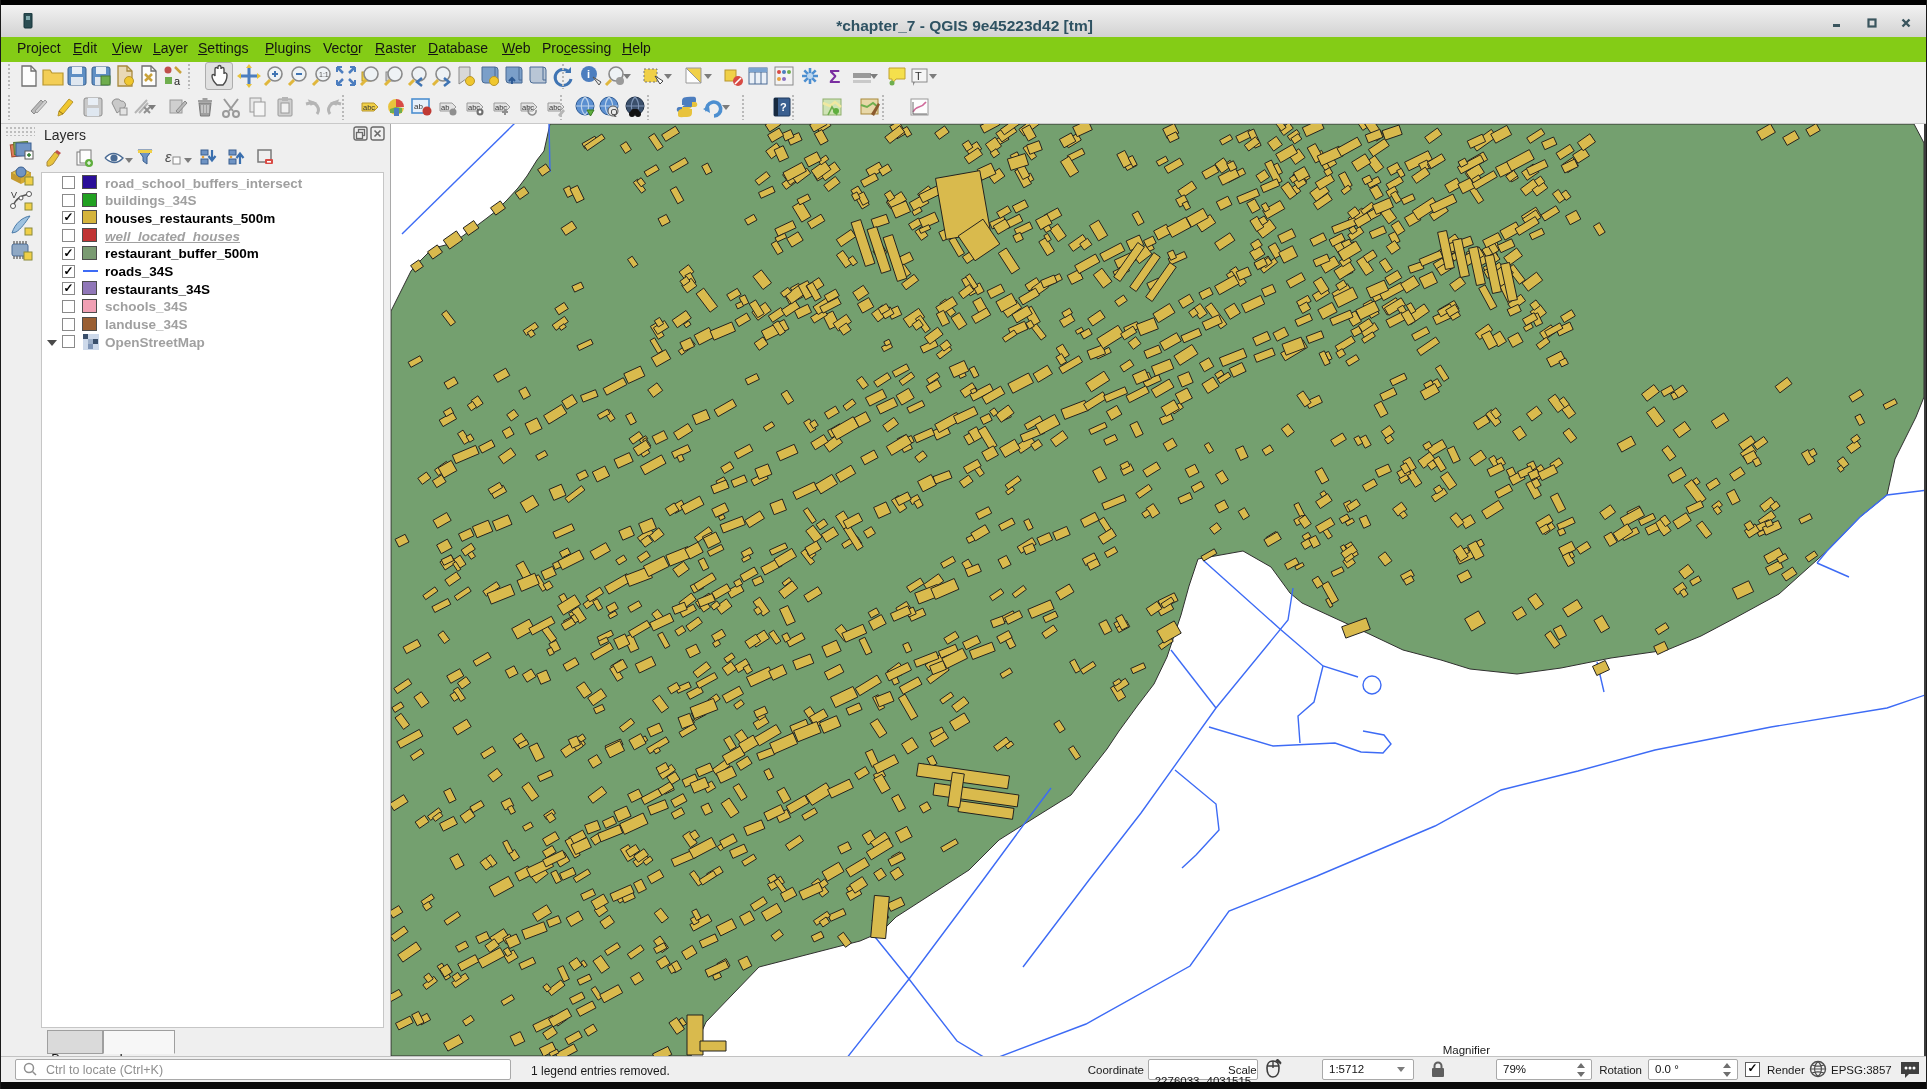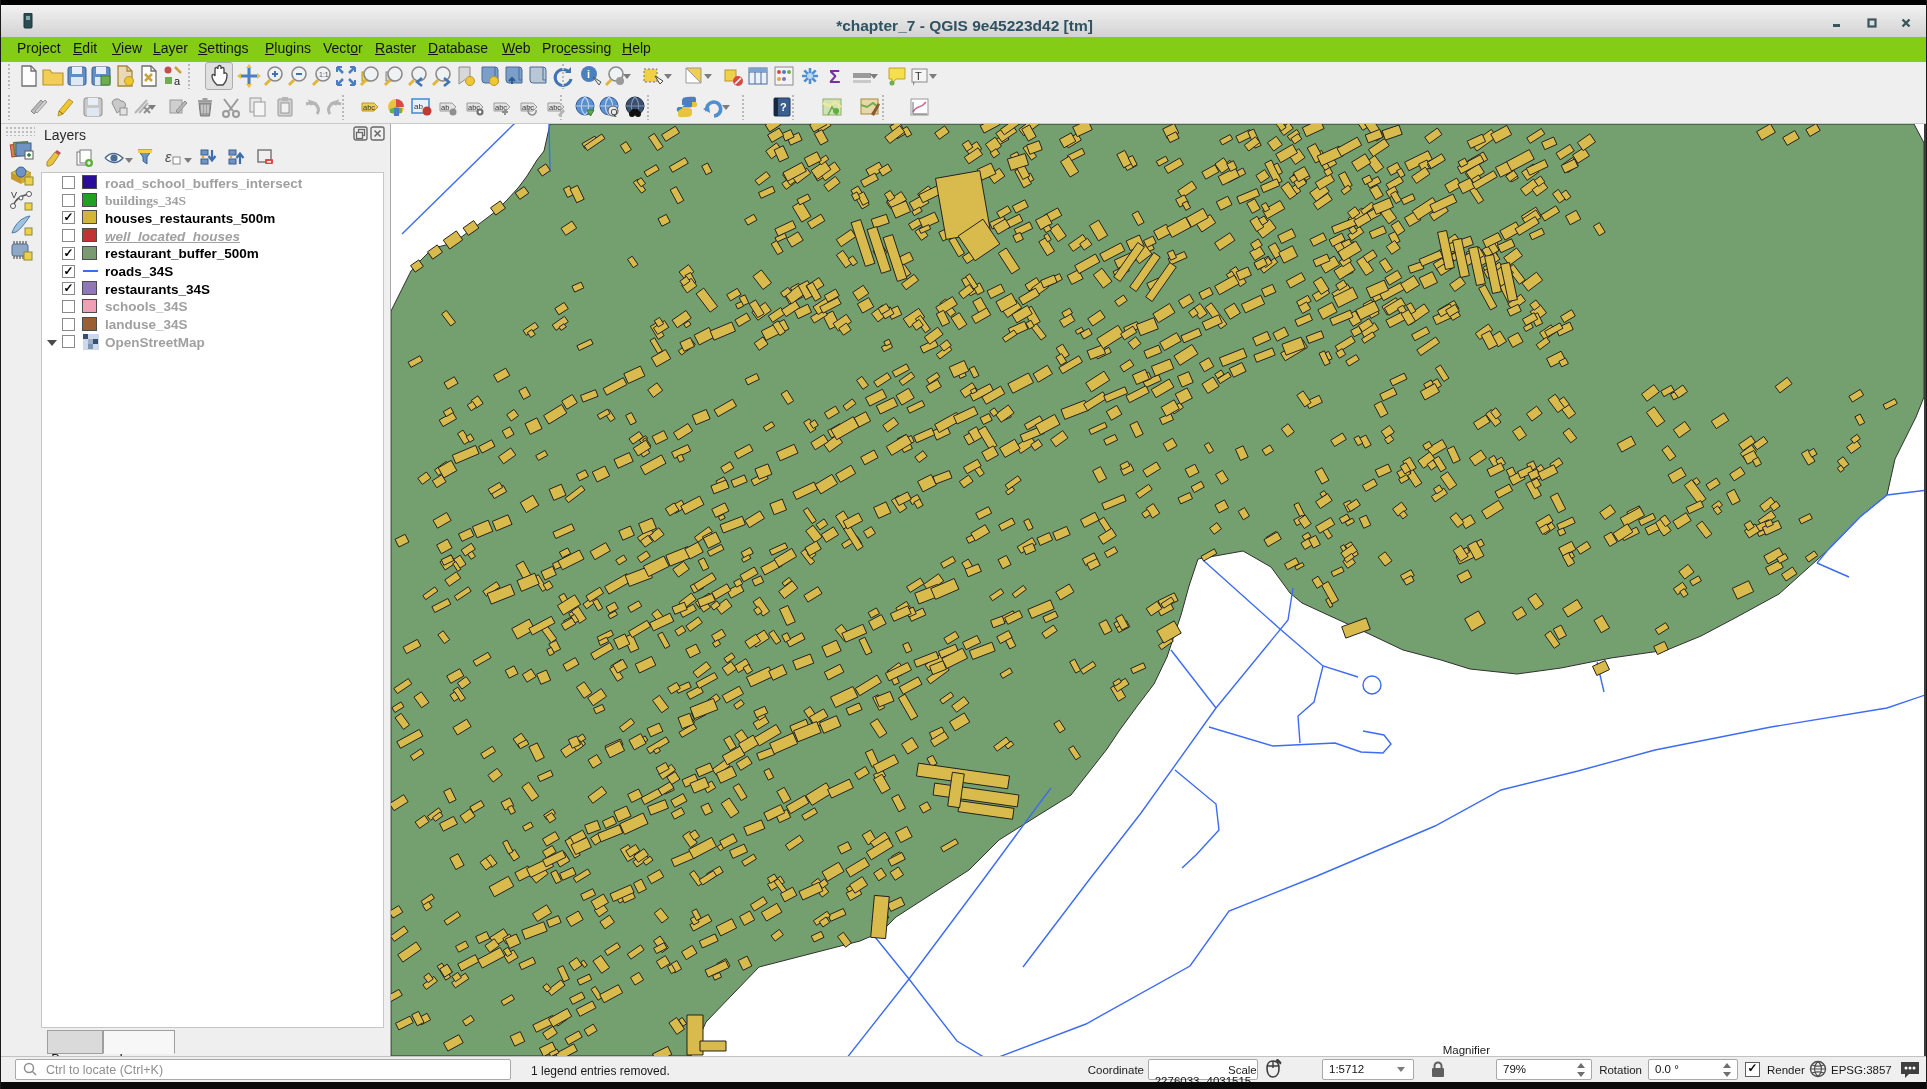--- a/index.html
+++ b/index.html
@@ -450,21 +450,21 @@
     <rect x="3" y="3" width="13" height="12" fill="none" stroke="#7a7a7a" stroke-width="1.5"></rect>
     <rect x="10" y="12" width="8" height="5" rx="1" fill="#d84a44"></rect>
     <rect x="12" y="14" width="4" height="1.6" fill="#fff"></rect>
   </svg>
 <div class="abs" style="left:40px;top:172px;width:343px;height:856px;background:#fff;border:1px solid #c6c6c6"></div>
 <div class="cb" style="left:61px;top:176.0px"></div>
 <div class="sw" style="left:81px;top:175.0px;background:#2a0e99"></div>
 <div class="abs ltxt" style="left:104px;top:175.5px;">road_school_buffers_intersect</div>
 <div class="cb" style="left:61px;top:193.7px"></div>
 <div class="sw" style="left:81px;top:192.7px;background:#21a121"></div>
-<div class="abs ltxt" style="left:104px;top:193.2px;font-family:Liberation Serif, serif;">buildings_34S</div>
+<div class="abs ltxt" style="left:104px;top:193.2px;">buildings_34S</div>
 <div class="cb" style="left:61px;top:211.4px">✓</div>
 <div class="sw" style="left:81px;top:210.4px;background:#d5b43c"></div>
 <div class="abs ltxtb" style="left:104px;top:210.9px;">houses_restaurants_500m</div>
 <div class="cb" style="left:61px;top:229.1px"></div>
 <div class="sw" style="left:81px;top:228.1px;background:#c03434"></div>
 <div class="abs ltxt" style="left:104px;top:228.6px;text-decoration:underline;font-style:italic;">well_located_houses</div>
 <div class="cb" style="left:61px;top:246.8px">✓</div>
 <div class="sw" style="left:81px;top:245.8px;background:#7a9b72"></div>
 <div class="abs ltxtb" style="left:104px;top:246.3px;">restaurant_buffer_500m</div>
 <div class="cb" style="left:61px;top:264.5px">✓</div>

